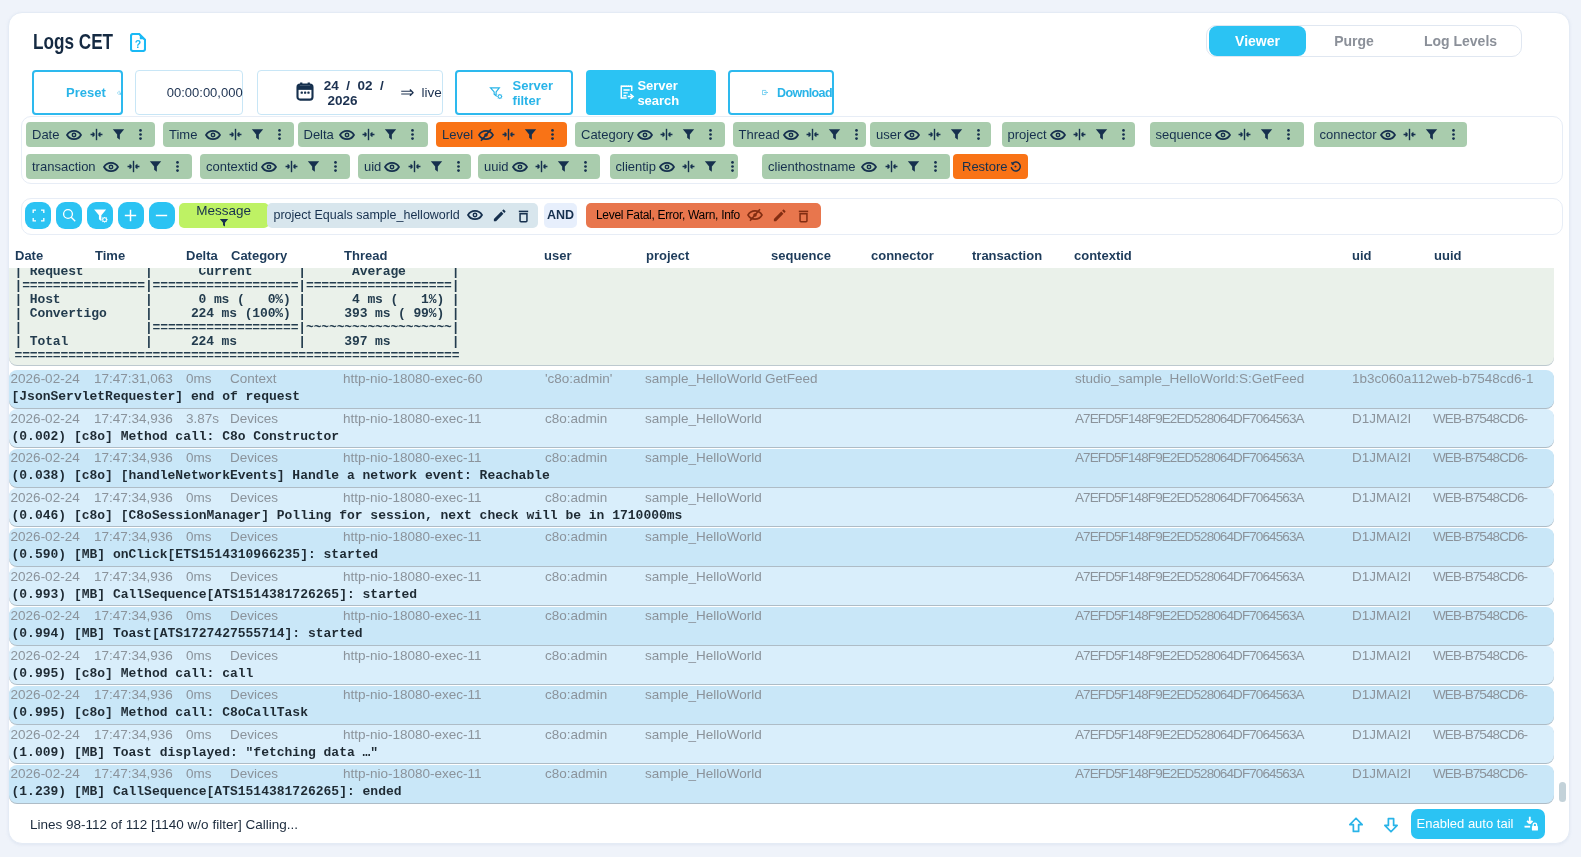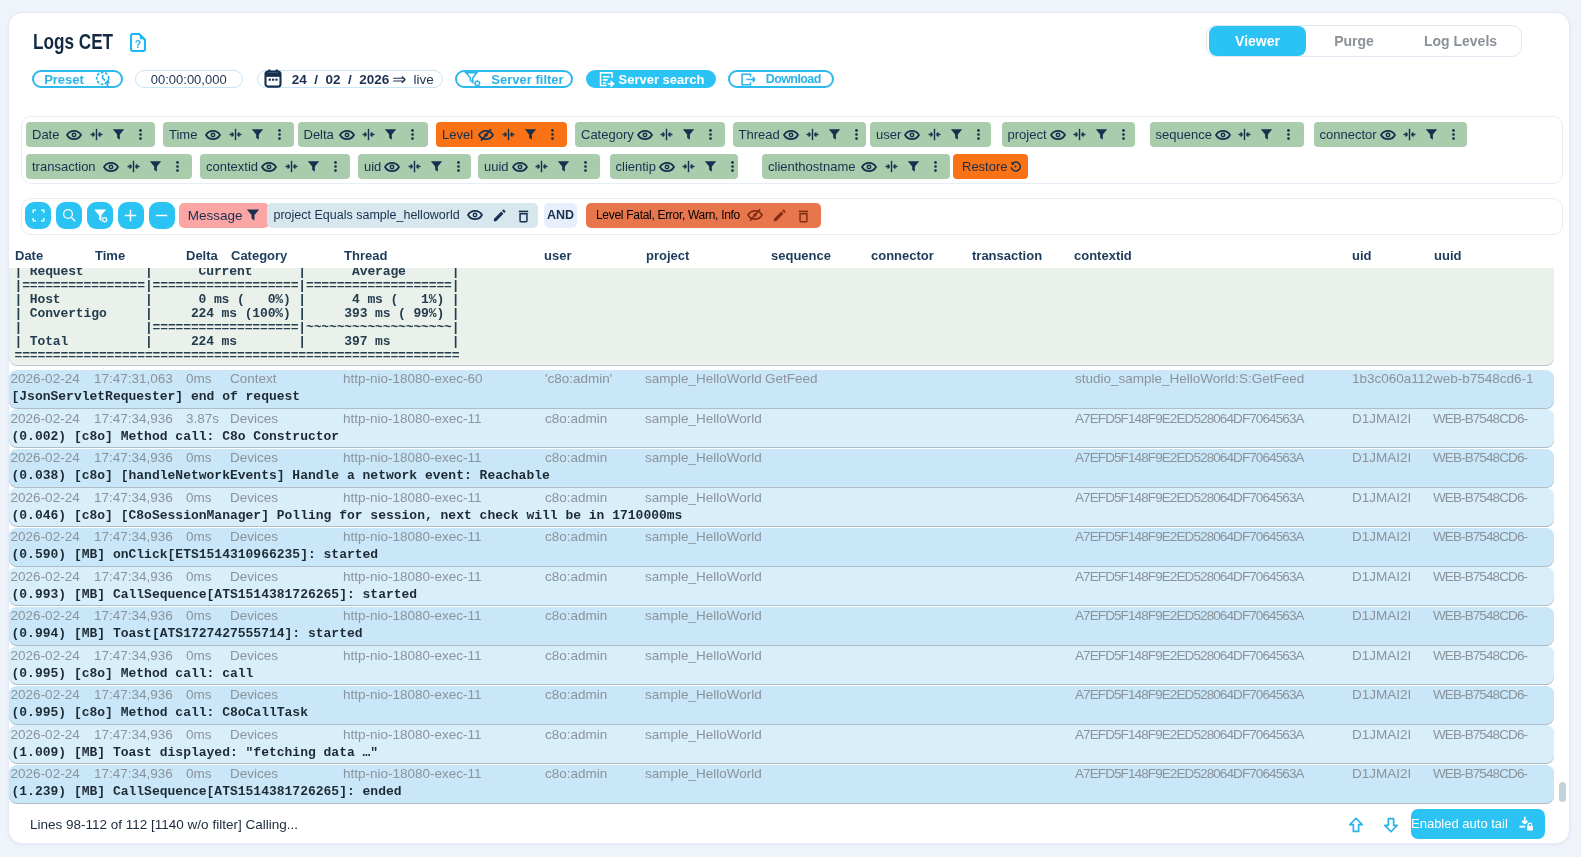--- a/index.html
+++ b/index.html
@@ -1,45 +1,45 @@
 <!DOCTYPE html>
 <html><head><meta charset="utf-8"><style>* { margin:0; padding:0; box-sizing:border-box; }
 html,body { width:1581px; height:857px; background:#eff3fa; font-family:"Liberation Sans",sans-serif; overflow:hidden; position:relative; }
 #card { position:absolute; left:8px; top:12px; width:1562px; height:832px; background:#fff; border:1px solid #e4ebf5; border-radius:14px; box-shadow:0 1px 3px rgba(160,180,210,0.18); }
 .abs { position:absolute; }
 h1 { position:absolute; left:33px; top:28.5px; font-size:22px; font-weight:bold; color:#152a42; transform:scaleX(0.78); transform-origin:0 0; white-space:nowrap; }
 #tabs { position:absolute; left:1206px; top:25px; width:316px; height:32px; border:1px solid #e0e7f1; border-radius:10px; background:#fff; display:flex; align-items:center; padding:0 2px; }
 .tab { flex:1; text-align:center; font-size:14px; font-weight:bold; color:#8b9099; }
 .tab.active { background:#2bc3f3; color:#fff; border-radius:8px; height:30px; line-height:30px; }
-.obtn,.sbtn,.inp { position:absolute; top:70px; height:18px; border-radius:10px; font-size:13px; display:flex; align-items:center; }
+.obtn,.sbtn,.inp { position:absolute; top:70px; height:45px; border-radius:4px; font-size:13px; display:flex; align-items:center;padding-left:32px; }
 .obtn { border:2px solid #2db9ee; background:#fff; color:#29b4e8; font-weight:bold; }
 .sbtn { background:#2bc3f3; color:#fff; font-weight:bold; }
 .inp { border:1px solid #c8e6f6; background:#fff; color:#1c3150; }
 .boxed { position:absolute; left:21px; width:1542px; border:1px solid #e7edf6; border-radius:10px; background:#fff; }
 .chip { position:absolute; height:25px; background:#a9ccad; border-radius:4px; color:#16304e; font-size:13px; display:flex; align-items:center; padding:0 4px; white-space:nowrap; }
 .chip.red { background:#f97316;justify-content:space-between; }
 .chip > span:first-child { margin-right:auto; padding-left:2px; }
 .ci { display:flex; align-items:center; justify-content:center; width:22px; flex:0 0 auto; }
 .chip svg,.fchip svg { display:block; }
 .sq { position:absolute; top:201.5px; width:26.2px; height:27px; background:#2bc3f3; border-radius:9px; display:flex; align-items:center; justify-content:center; }
 .fchip { position:absolute; top:203px; height:24.5px; border-radius:5px; font-size:12.5px; white-space:nowrap; color:#16304e; display:flex; align-items:center; justify-content:space-between; padding:0 7px; }
-.msgc { background:#fca5a5; }
+.msgc { background:#bef264;flex-direction:column; }
 .c1 { background:#d8e6ed; }
 .andc { background:#e7effc; }
 .redc { background:#e8764d; color:#000000; font-size:12px; letter-spacing:-0.3px; padding:0 10px; }
 .ci3 { display:flex; gap:9px; align-items:center; }
 .th { position:absolute; top:248px; font-size:13px; font-weight:bold; color:#1d3b5a; }
 #logs { position:absolute; left:9px; top:268px; width:1545px; height:536px; }
 #ascii { position:absolute; left:0; top:0; width:1545px; height:97px; background:#eaf1ea; border-radius:0 0 8px 8px; box-shadow:0 1px 0 #bdc9cf; overflow:hidden; }
 #ascii pre { position:absolute; left:5.5px; top:-3.5px; font-family:"Liberation Mono",monospace; font-size:13px; font-weight:bold; line-height:14.0px; letter-spacing:-0.13px; color:#233c4e; }
 .entry { position:absolute; left:0; width:1545px; height:38.2px; border-radius:8px; box-shadow:0 1px 0 #aebcc6; overflow:hidden; }
 .mcol { position:absolute; top:1.5px; font-size:13.5px; color:#8b939b; white-space:nowrap; }
 .msg { position:absolute; top:19.5px; left:2.5px; font-family:"Liberation Mono",monospace; font-size:13px; font-weight:bold; color:#1e2a33; white-space:pre; }
 #footer-text { position:absolute; left:30px; top:816.5px; font-size:13.5px; color:#1b2a3c; }
-#tailbtn { position:absolute; left:1411px; top:809px; width:134px; height:29.5px; background:#2bc3f3; border-radius:7px; color:#fff; font-size:13px; display:flex; align-items:center; justify-content:flex-start; gap:9px; }
+#tailbtn { position:absolute; left:1411px; top:809px; width:134px; height:29.5px; background:#2bc3f3; border-radius:7px; color:#fff; font-size:13px; display:flex; align-items:center; justify-content:center; gap:9px; }
 #thumb { position:absolute; left:1559px; top:782px; width:7px; height:19.5px; background:#c3d2d9; border-radius:3.5px; }
 </style></head>
 <body>
 <div id="card"></div>
 <h1>Logs CET</h1>
 <div class="abs" style="left:130px;top:33px;"><svg width="16" height="19" viewBox="0 0 16 19" fill="none">
       <path d="M9.2 1H3Q1 1 1 3v13q0 2 2 2h10q2 0 2-2V6.8L9.2 1z" stroke="#1ab9f5" stroke-width="2.1"></path>
       <path d="M9.8 1v4.7q0 .5.5.5H15L9.8 1z" fill="#1ab9f5"></path>
       <text x="4.8" y="14.6" font-size="10.5" font-weight="bold" fill="#1ab9f5" font-family="Liberation Sans">?</text>
     </svg></div>

